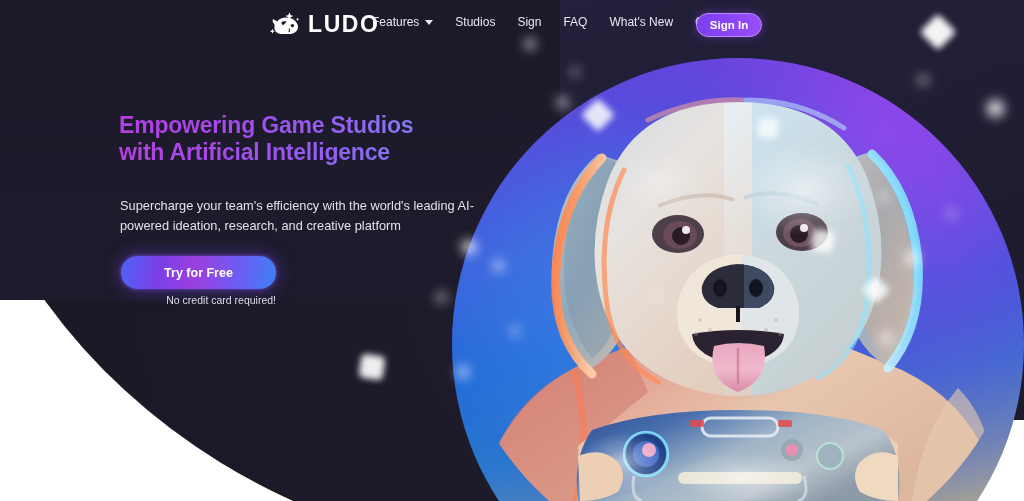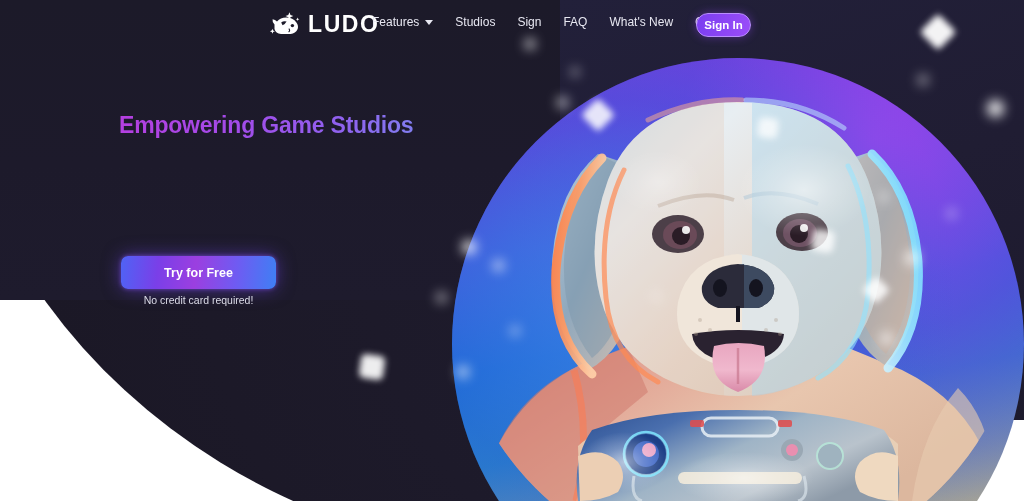--- a/index.html
+++ b/index.html
@@ -118,21 +118,21 @@
     text-decoration: none; white-space: nowrap;
     display: flex; align-items: center; gap: 6px;
     cursor: pointer;
   }
   .chev { display: inline-block; width: 0; height: 0;
     border-left: 4.5px solid transparent; border-right: 4.5px solid transparent;
     border-top: 5px solid #e8e8f2; }
 
   .signin {
     position: absolute; left: 696px; top: 13px;
-    width: 55px; height: 24px;
+    width: 66px; height: 24px;
     border-radius: 12px;
     background: linear-gradient(100deg,#7b3ff0 0%, #8b45f5 50%, #9a4df8 100%);
     border: 1px solid #b98dff;
     color: #ffffff; font-size: 11.5px; font-weight: 700;
     display: flex; align-items: center; justify-content: center;
     cursor: pointer;
     box-shadow: 0 0 10px rgba(140,70,240,.45);
   }
 
   
@@ -149,30 +149,30 @@
 
   .subhead {
     position: absolute; left: 120px; top: 196px;
     width: 392px;
     color: #e2e2ec; font-size: 12.8px; line-height: 1.55;
   }
 
   .cta {
     position: absolute; left: 121px; top: 256px;
     width: 155px; height: 33px;
-    border-radius: 7px;
+    border-radius: 16px;
     background: linear-gradient(96deg,#4f63f5 0%, #7a3fe8 24%, #9b3fe0 48%, #6f5bf2 74%, #3f7ff4 100%);
     color: #ffffff; font-size: 12.5px; font-weight: 700;
     display: flex; align-items: center; justify-content: center;
     cursor: pointer;
     box-shadow: 0 0 18px rgba(110,70,230,.55), 0 0 4px rgba(150,90,255,.6);
   }
   .cta-note {
     position: absolute; left: 121px; top: 294px;
-    width: 155px; text-align: center;
+    width: 155px; text-align: right;
     color: #dcdce8; font-size: 10.5px;
   }
 </style>
 </head>
 <body>
 
 <div id="page">
 
   <div class="hero-shape"></div>
   <div class="hero-top-fill"></div>
@@ -415,19 +415,21 @@
         <a class="navlink">
           <span>Contact</span>
         </a>
       </nav>
 
     <div class="signin">Sign In</div>
   </div>
 
   <h1 class="headline">
     <span>Empowering Game Studios</span>
+    <span class="l2">with Artificial Intelligence</span>
   </h1>
 
+  <p class="subhead">Supercharge your team's efficiency with the world's leading AI-powered ideation, research, and creative platform</p>
 
   <div class="cta">Try for Free</div>
   <div class="cta-note">No credit card required!</div>
 
 </div>
 
 </body></html>

